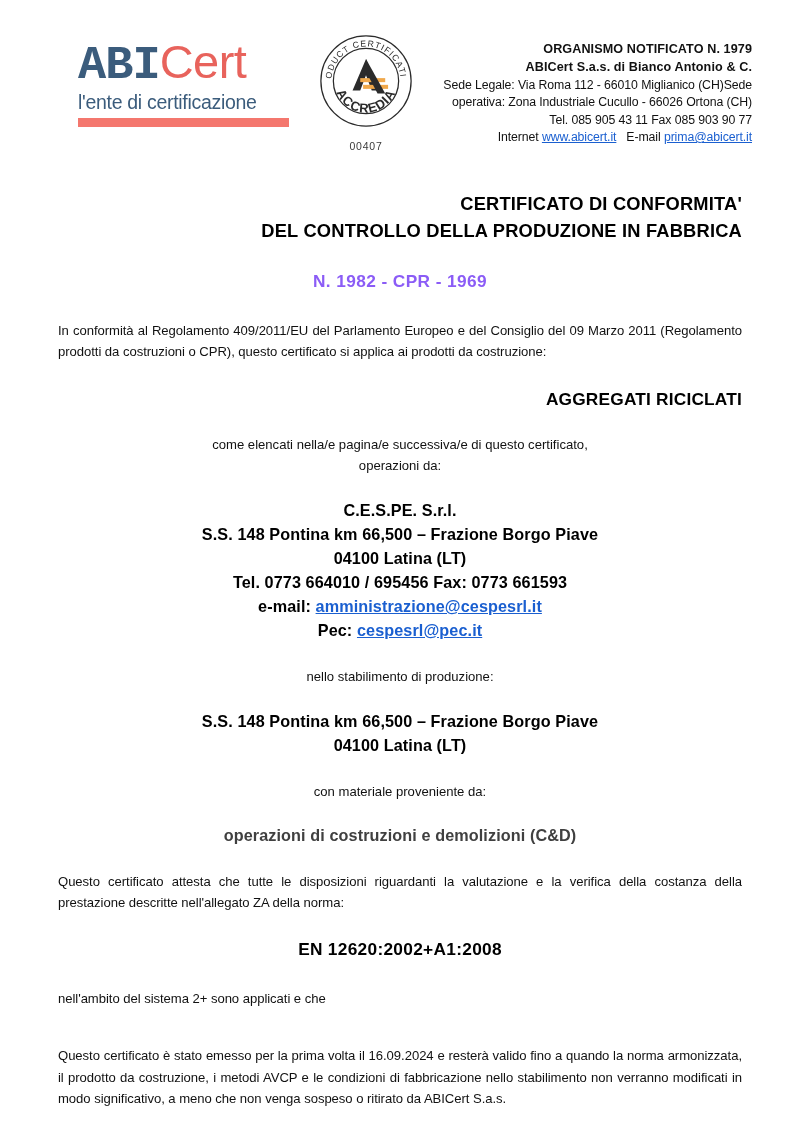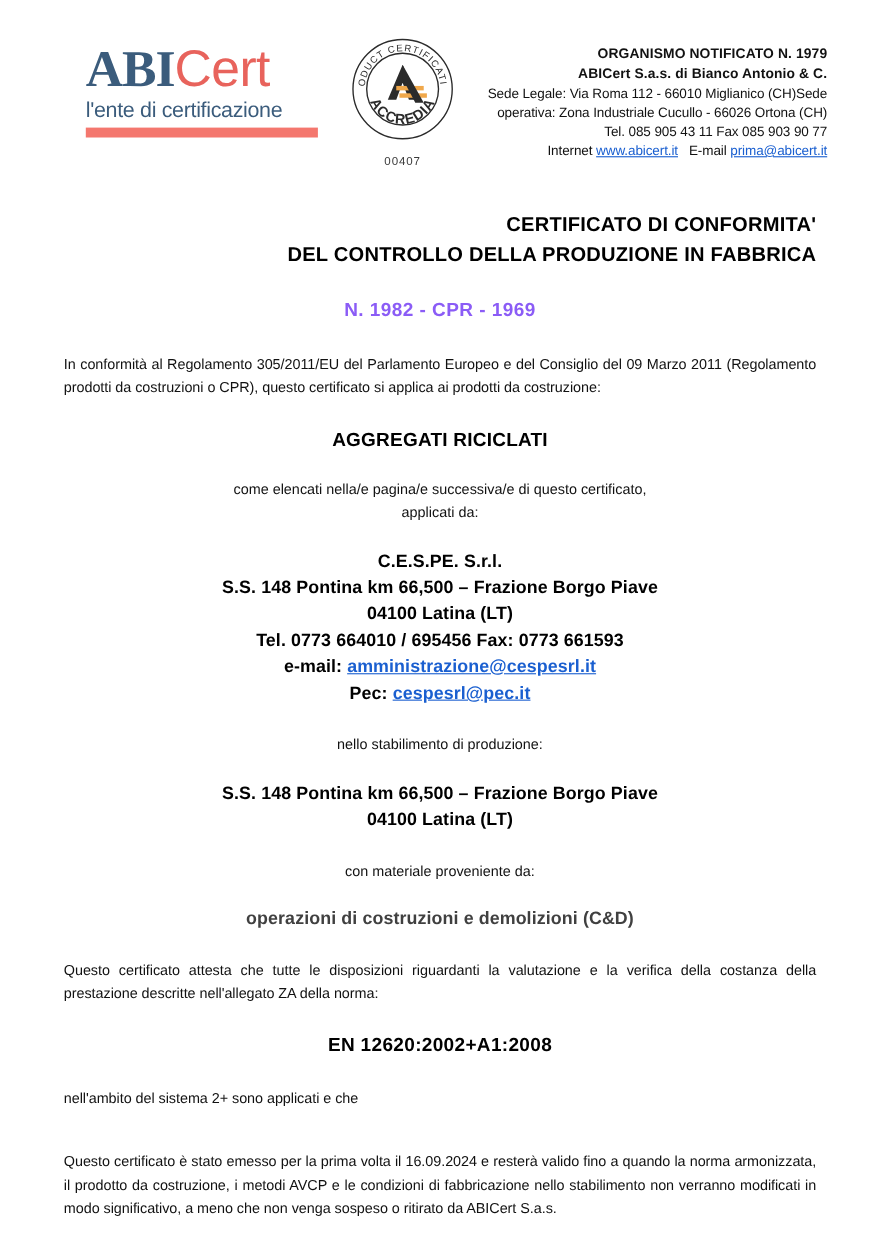--- a/index.html
+++ b/index.html
@@ -37,21 +37,21 @@
   .logo-word {
     font-size: 47px;
     font-weight: bold;
     letter-spacing: -1px;
     line-height: 1;
     white-space: nowrap;
     font-family: "DejaVu Serif", serif;
   }
   .logo-abi {
     color: #3b5c7c;
-    font-family: Liberation Serif, serif;
+    font-family: Liberation Mono, monospace;
     font-weight: bold;
   }
   .logo-cert {
     color: #e8635c;
     font-family: "Liberation Sans", sans-serif;
     font-weight: normal;
     letter-spacing: -0.5px;
   }
   .logo-tagline {
     margin-top: 2px;
@@ -139,21 +139,21 @@
   .para-reg { margin-top: 28px; }
 
   .center-note {
     text-align: center;
     font-size: 13.1px;
     line-height: 1.6;
     color: #111;
   }
 
   .product-name {
-    text-align: center;
+    text-align: right;
     font-weight: bold;
     font-size: 17.3px;
     letter-spacing: 0.2px;
     color: #000;
     margin-top: 27px;
   }
 
   .mfr {
     text-align: center;
     font-weight: bold;
@@ -248,27 +248,27 @@
 
   <div class="content">
 
     <div class="cert-title">
       <div>CERTIFICATO DI CONFORMITA'</div>
       <div>DEL CONTROLLO DELLA PRODUZIONE IN FABBRICA</div>
     </div>
 
     <div class="cert-number">N. 1982 - CPR - 1969</div>
 
-    <div class="para para-reg">In conformità al Regolamento 305/2011/EU del Parlamento Europeo e del Consiglio del 09 Marzo 2011 (Regolamento prodotti da costruzioni o CPR), questo certificato si applica ai prodotti da costruzione:</div>
+    <div class="para para-reg">In conformità al Regolamento 409/2011/EU del Parlamento Europeo e del Consiglio del 09 Marzo 2011 (Regolamento prodotti da costruzioni o CPR), questo certificato si applica ai prodotti da costruzione:</div>
 
     <div class="product-name">AGGREGATI RICICLATI</div>
 
     <div class="center-note" style="margin-top:25px;">
       <div>come elencati nella/e pagina/e successiva/e di questo certificato,</div>
-      <div>applicati da:</div>
+      <div>operazioni da:</div>
     </div>
 
     <div class="mfr" style="margin-top:22px;">
       <div>C.E.S.PE. S.r.l.</div>
       <div>S.S. 148 Pontina km 66,500 – Frazione Borgo Piave</div>
       <div>04100 Latina (LT)</div>
       <div>Tel. 0773 664010 / 695456 Fax: 0773 661593</div>
       <div>
         <span>e-mail:</span>
         <a href="#" class="link">amministrazione@cespesrl.it</a>

